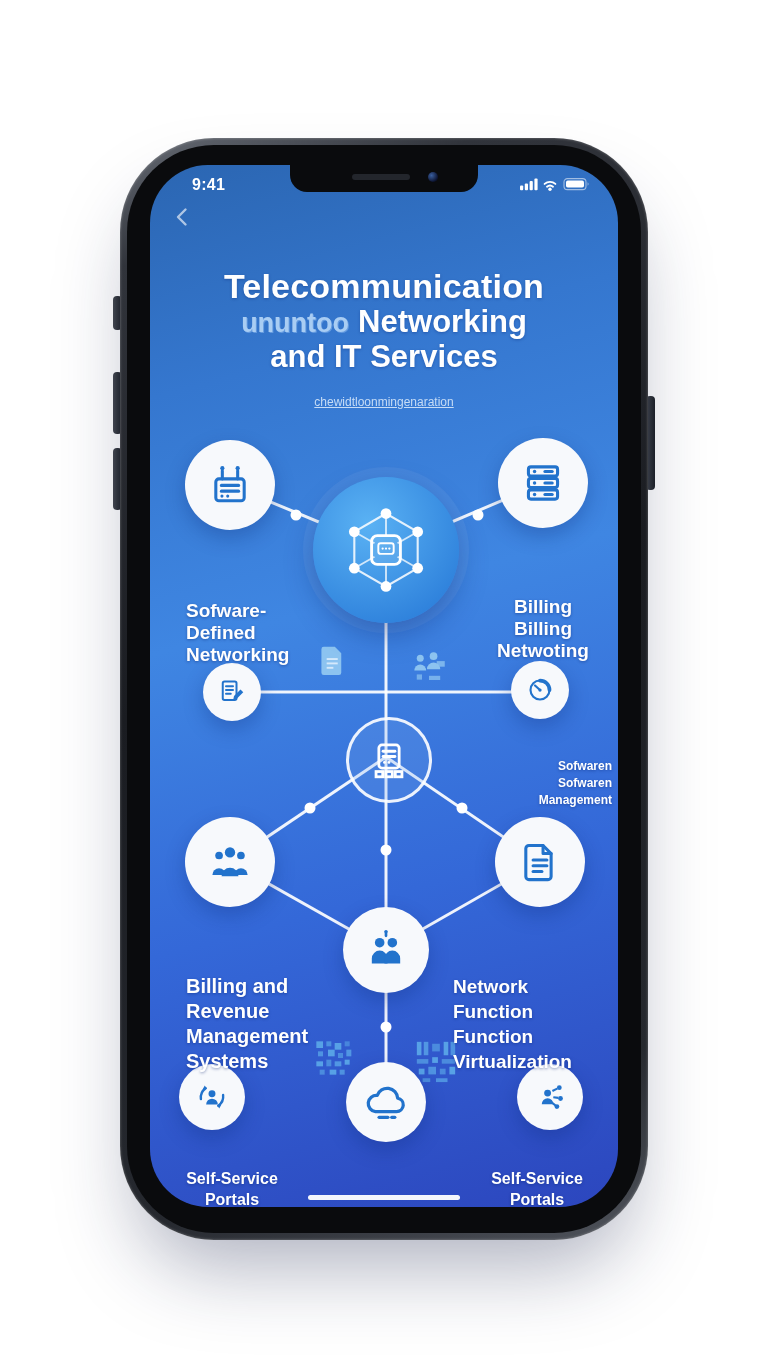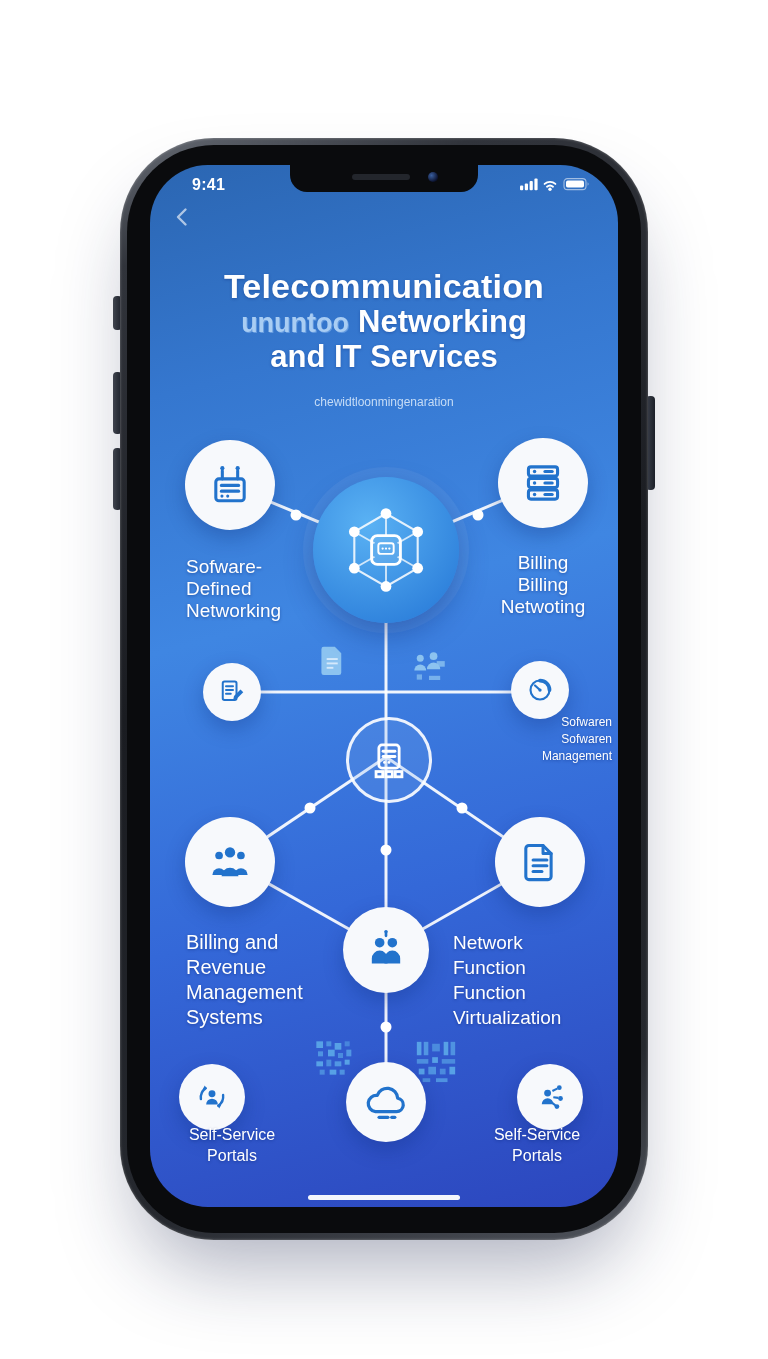--- a/index.html
+++ b/index.html
@@ -39,21 +39,21 @@
 
   
   .htxt{position:absolute;left:0;right:0;text-align:center;color:#fff;z-index:5;
     text-shadow:0 1px 3px rgba(8,35,110,.35);}
   .title1{top:102px;font-size:34px;font-weight:800;letter-spacing:.2px;}
   .title2{top:139px;font-size:31px;font-weight:800;}
   .glitch{color:#a9cdf3;font-size:27px;font-weight:700;filter:blur(.4px);margin-right:9px;
     text-shadow:1px 1px 0 rgba(140,185,240,.55);}
   .title3{top:174px;font-size:31px;font-weight:800;}
   .sub1{top:212px;font-size:12.5px;font-weight:400;color:#d8e8fa;text-shadow:none;}
-  .sub2{top:230px;font-size:12px;font-weight:400;color:#c6dcf6;filter:blur(.5px);text-shadow:none;}
+  .sub2{top:230px;font-size:12px;font-weight:400;color:#c6dcf6;filter:blur(.5px);text-shadow:none;text-decoration:underline;}
 
   
   .lines{position:absolute;inset:0;z-index:1;pointer-events:none;}
   .circle{position:absolute;border-radius:50%;background:#f7f9fc;z-index:3;color:#2273cc;
     display:flex;align-items:center;justify-content:center;
     box-shadow:0 8px 20px rgba(8,35,110,.28);}
   .circle svg{display:block;}
   .c-big{left:163px;top:312px;width:146px;height:146px;color:#fff;
     background:radial-gradient(circle at 38% 32%,#5ab2f4,#2f82dc 78%);
     box-shadow:0 12px 28px rgba(8,35,110,.35), 0 0 0 10px rgba(255,255,255,.06);}
@@ -69,22 +69,22 @@
   .c-cloud{left:196px;top:897px;width:80px;height:80px;}
   .c-bl{left:29px;top:899px;width:66px;height:66px;}
   .c-br{left:367px;top:899px;width:66px;height:66px;}
 
   .float-icon{position:absolute;z-index:2;color:#8cc3f0;line-height:0;}
   .f-doc{left:165px;top:478px;}
   .f-people{left:258px;top:480px;}
   .f-glitch-a{left:163px;top:873px;color:#57a1e6;}
   .f-glitch-b{left:263px;top:873px;color:#57a1e6;}
 
-  .lbl{position:absolute;color:#fff;font-weight:400;z-index:4;
-    text-shadow:0 1px 3px rgba(8,35,110,.45);}
+  .lbl{position:absolute;color:#fff;font-weight:700;z-index:4;
+    text-shadow:0 1px 3px rgba(8,35,110,.45);margin-top:44px;}
   .lbl-sdn{left:36px;top:391px;font-size:19px;line-height:22px;}
   .lbl-billing-top{left:330px;top:387px;width:126px;font-size:19px;line-height:22px;text-align:center;}
   .lbl-sdn-small{left:30px;top:553px;width:104px;font-size:12.5px;line-height:17px;text-align:center;}
   .lbl-revenue-small{left:358px;top:549px;width:104px;font-size:12px;line-height:17px;text-align:right;}
   .lbl-billing-systems{left:36px;top:765px;font-size:20px;line-height:25px;}
   .lbl-nfv{left:303px;top:765px;font-size:19px;line-height:25px;}
   .lbl-self-left{left:20px;top:959px;width:124px;font-size:16px;line-height:21px;text-align:center;}
   .lbl-self-right{left:325px;top:959px;width:124px;font-size:16px;line-height:21px;text-align:center;}
 
   .home-indicator{position:absolute;left:158px;top:1030px;width:152px;height:5px;border-radius:3px;

